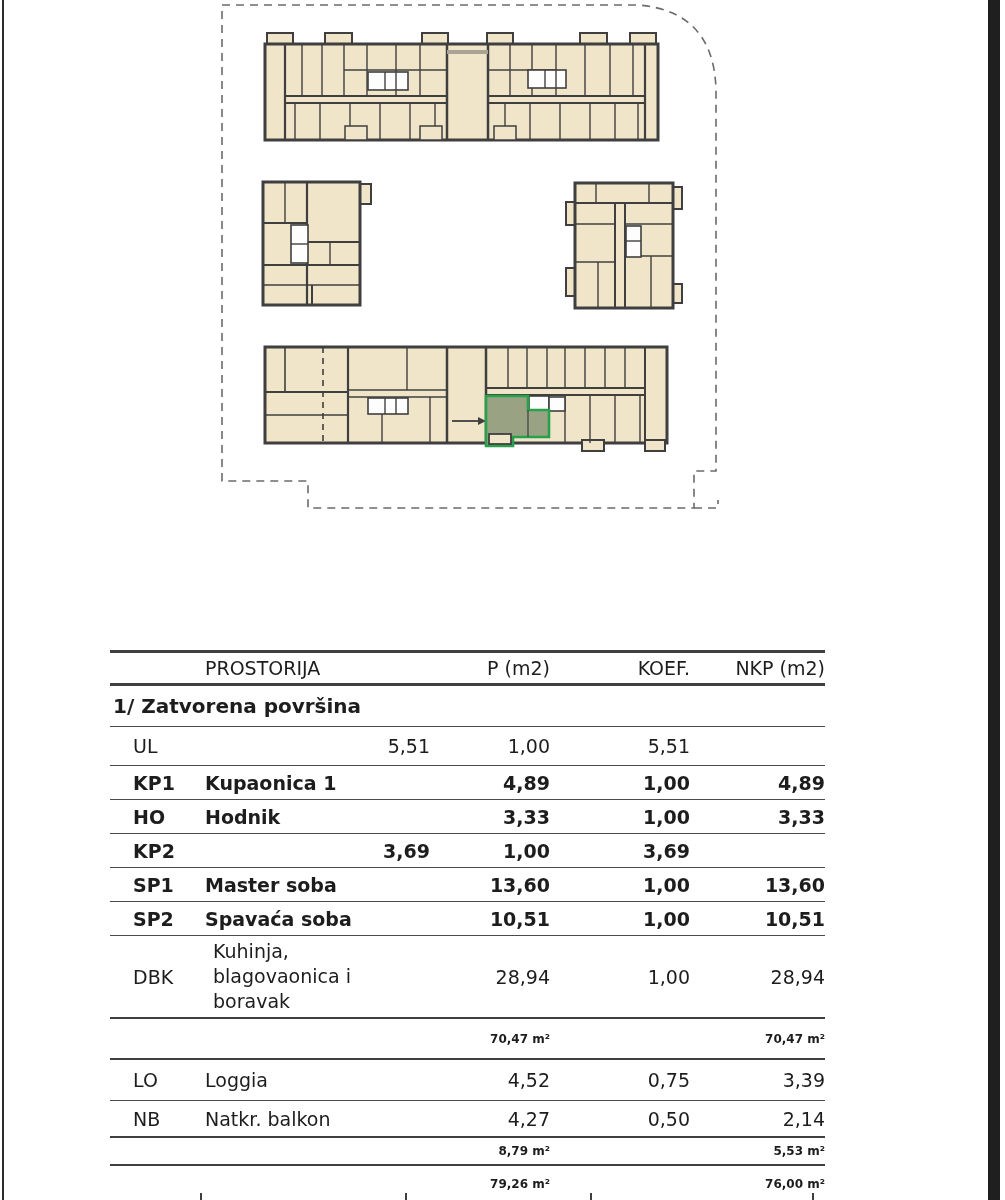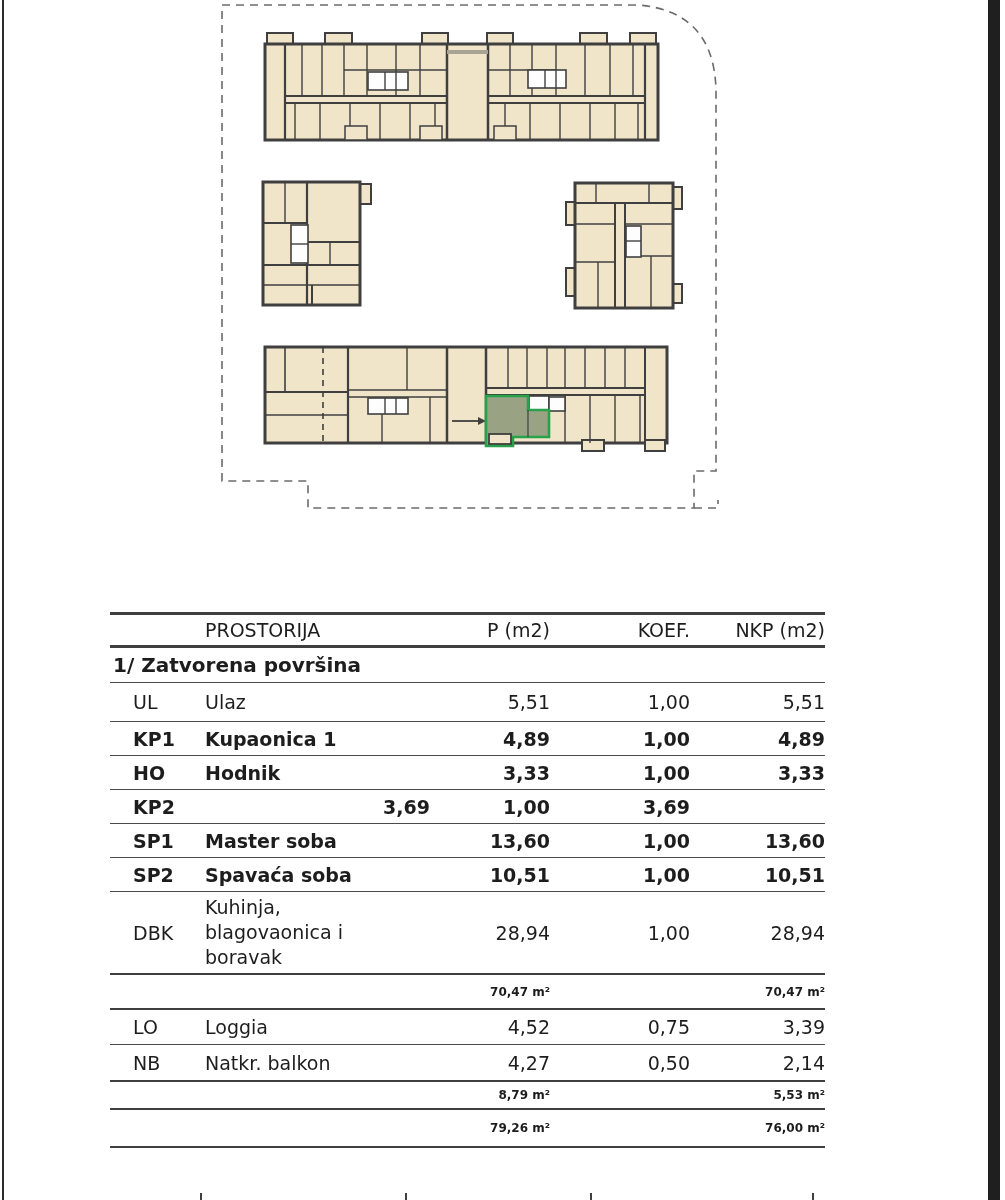--- a/index.html
+++ b/index.html
@@ -23,30 +23,30 @@
   .hl-tab{fill:var(--building-fill,#f0e5c9);stroke:var(--wall,#3f3f3f);stroke-width:1.8;}
 
   
   .atable{position:absolute;left:110px;top:612px;width:715px;font-size:19px;}
   .trow{display:grid;grid-template-columns:95px 225px 120px 140px 135px;align-items:center;box-sizing:border-box;}
   .b-top3{border-top:3px solid var(--table-line,#3f3f3f);}
   .b3{border-bottom:3px solid var(--table-line,#3f3f3f);}
   .b25{border-bottom:2.5px solid var(--table-line,#3f3f3f);}
   .b2{border-bottom:2px solid var(--table-line,#3f3f3f);}
   .b15{border-bottom:1.5px solid #4a4a4a;}
-  .h36{height:36px;} .h35{height:35px;} .h39{height:39px;} .h34{height:34px;font-weight:bold;}
+  .h36{height:36px;margin-top:38px;} .h35{height:41px;} .h39{height:39px;} .h34{height:34px;font-weight:bold;}
   .h83{height:83px;} .h37{height:37px;} .h42{height:28px;} .h32{height:38px;}
   .c{box-sizing:border-box;}
   .code{padding-left:23px;}
   .name{padding-left:0;}
   .num{text-align:right;}
   .hdr{font-size:19px;}
   .sec{grid-column:1 / 6;font-weight:bold;font-size:20px;padding-left:3px;}
   .bold{font-weight:bold;font-size:12px;}
-  .wrapname{display:block;max-width:152px;line-height:1.32;}
+  .wrapname{display:block;max-width:152px;line-height:1.32;margin-left:8px;}
   .tick{position:absolute;width:2px;height:7px;top:1193px;background:var(--table-line,#3f3f3f);}
 </style>
 </head>
 <body>
 
 <div class="frame-left"></div>
 <div class="frame-right"></div>
 
 <svg class="plan" viewBox="0 0 1005 560">
 
@@ -201,21 +201,20 @@
     <div class="c num hdr">KOEF.</div>
     <div class="c num hdr">NKP (m2)</div>
   </div>
 
   <div class="trow h35 b15">
     <div class="sec">1/ Zatvorena površina</div>
   </div>
 
   <div class="trow h39 b15">
     <div class="c code">UL</div>
-    <div class="c name">Ulaz</div>
     <div class="c num">5,51</div>
     <div class="c num">1,00</div>
     <div class="c num">5,51</div>
   </div>
   <div class="trow h34 b15">
     <div class="c code">KP1</div>
     <div class="c name">Kupaonica 1</div>
     <div class="c num">4,89</div>
     <div class="c num">1,00</div>
     <div class="c num">4,89</div>

